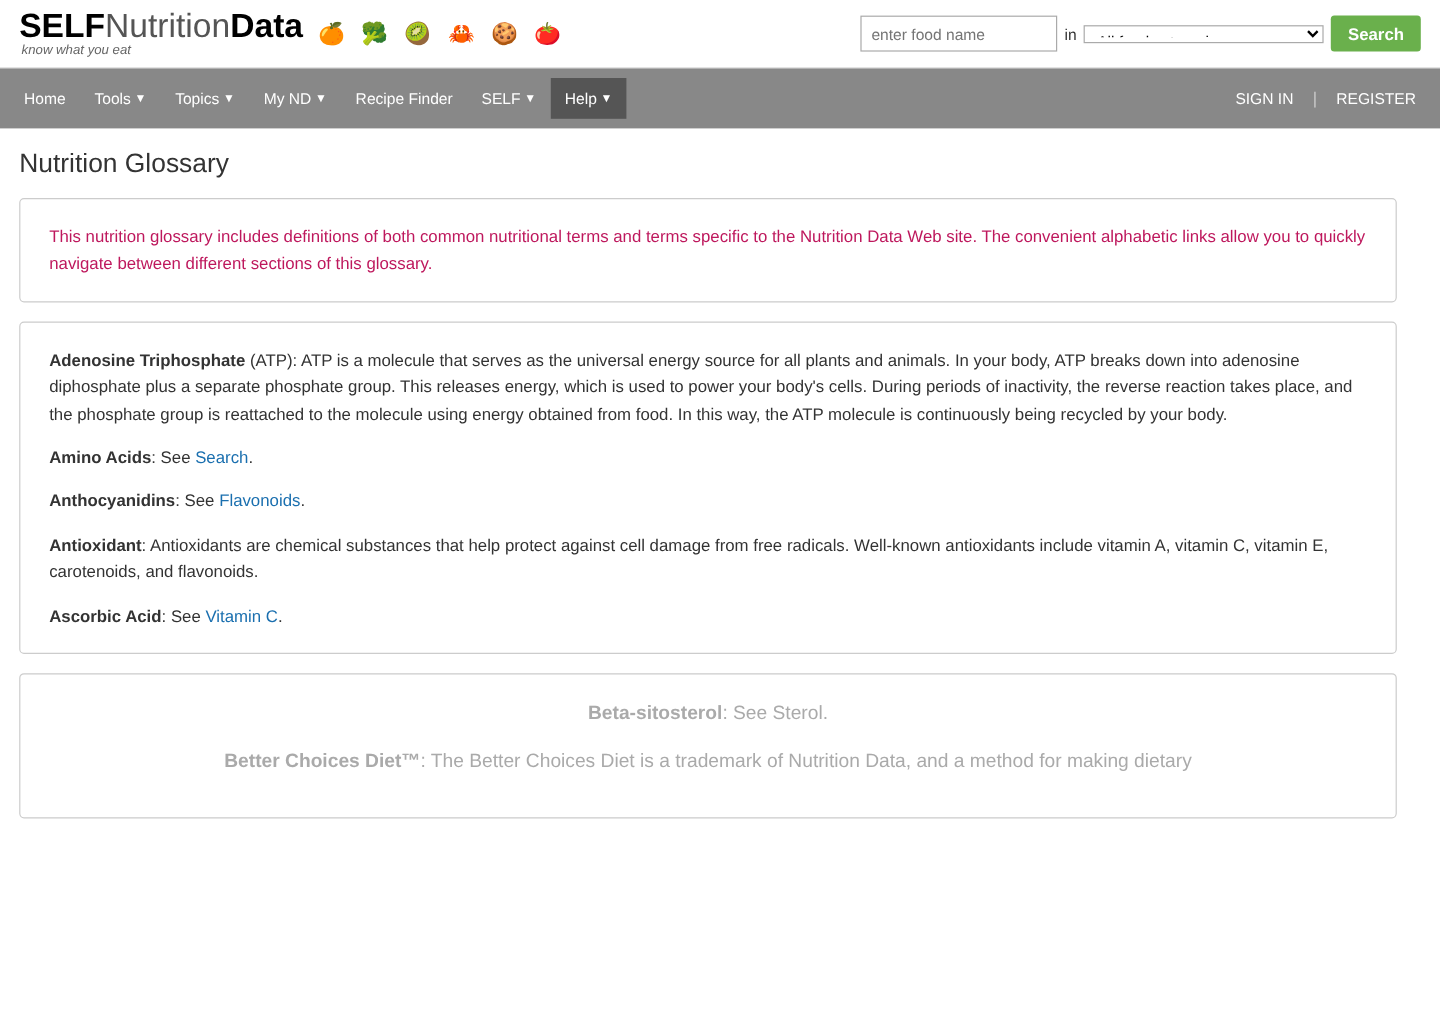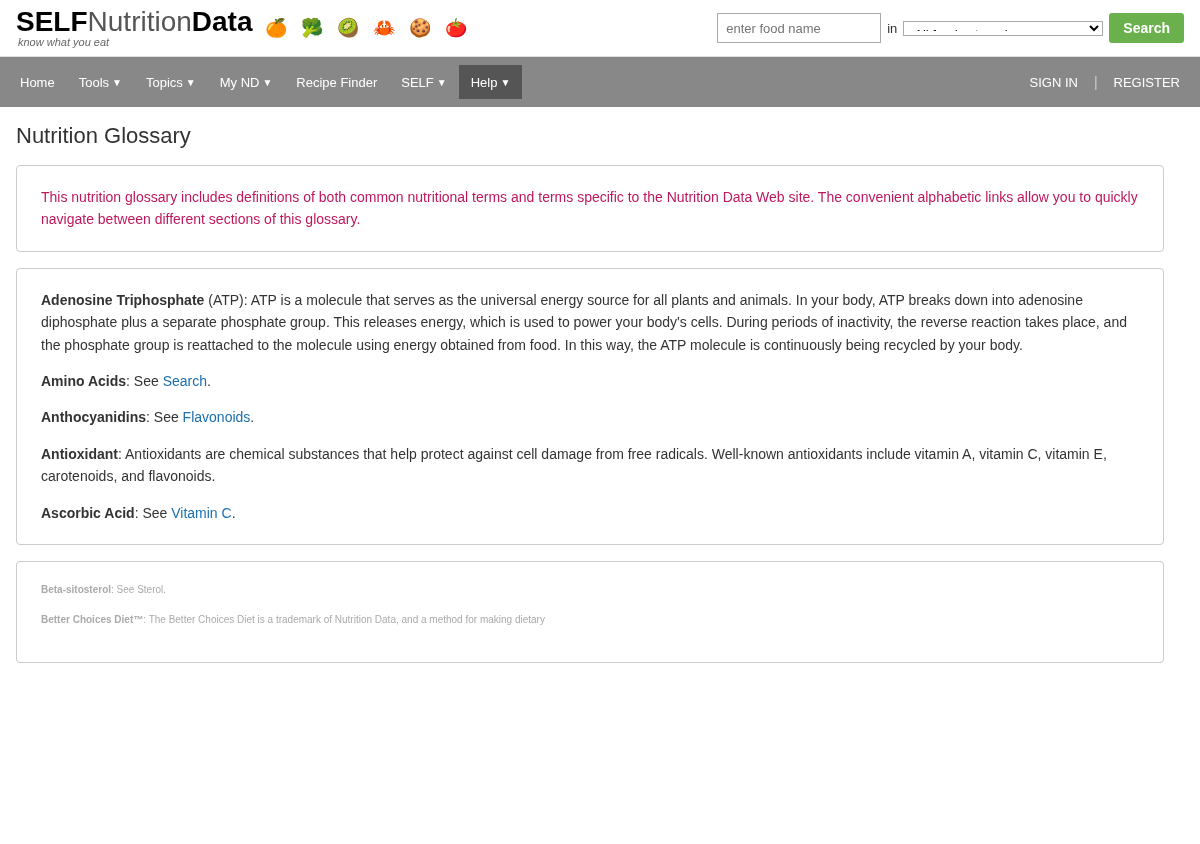--- a/index.html
+++ b/index.html
@@ -178,23 +178,24 @@
 
     
     .glossary-box-faded {
       border: 1px solid #ccc;
       border-radius: 4px;
       padding: 20px 24px;
       background: #fff;
     }
     .glossary-entry-faded {
       margin-bottom: 14px;
-      font-size: 10px;
+      font-size: 16px;
       line-height: 1.6;
       color: #aaa;
+      text-align: center;
     }
     .glossary-entry-faded .glossary-term-faded {
       font-weight: bold;
       color: #aaa;
     }
 
     
     #logo-combined {
       display: flex;
       align-items: center;

